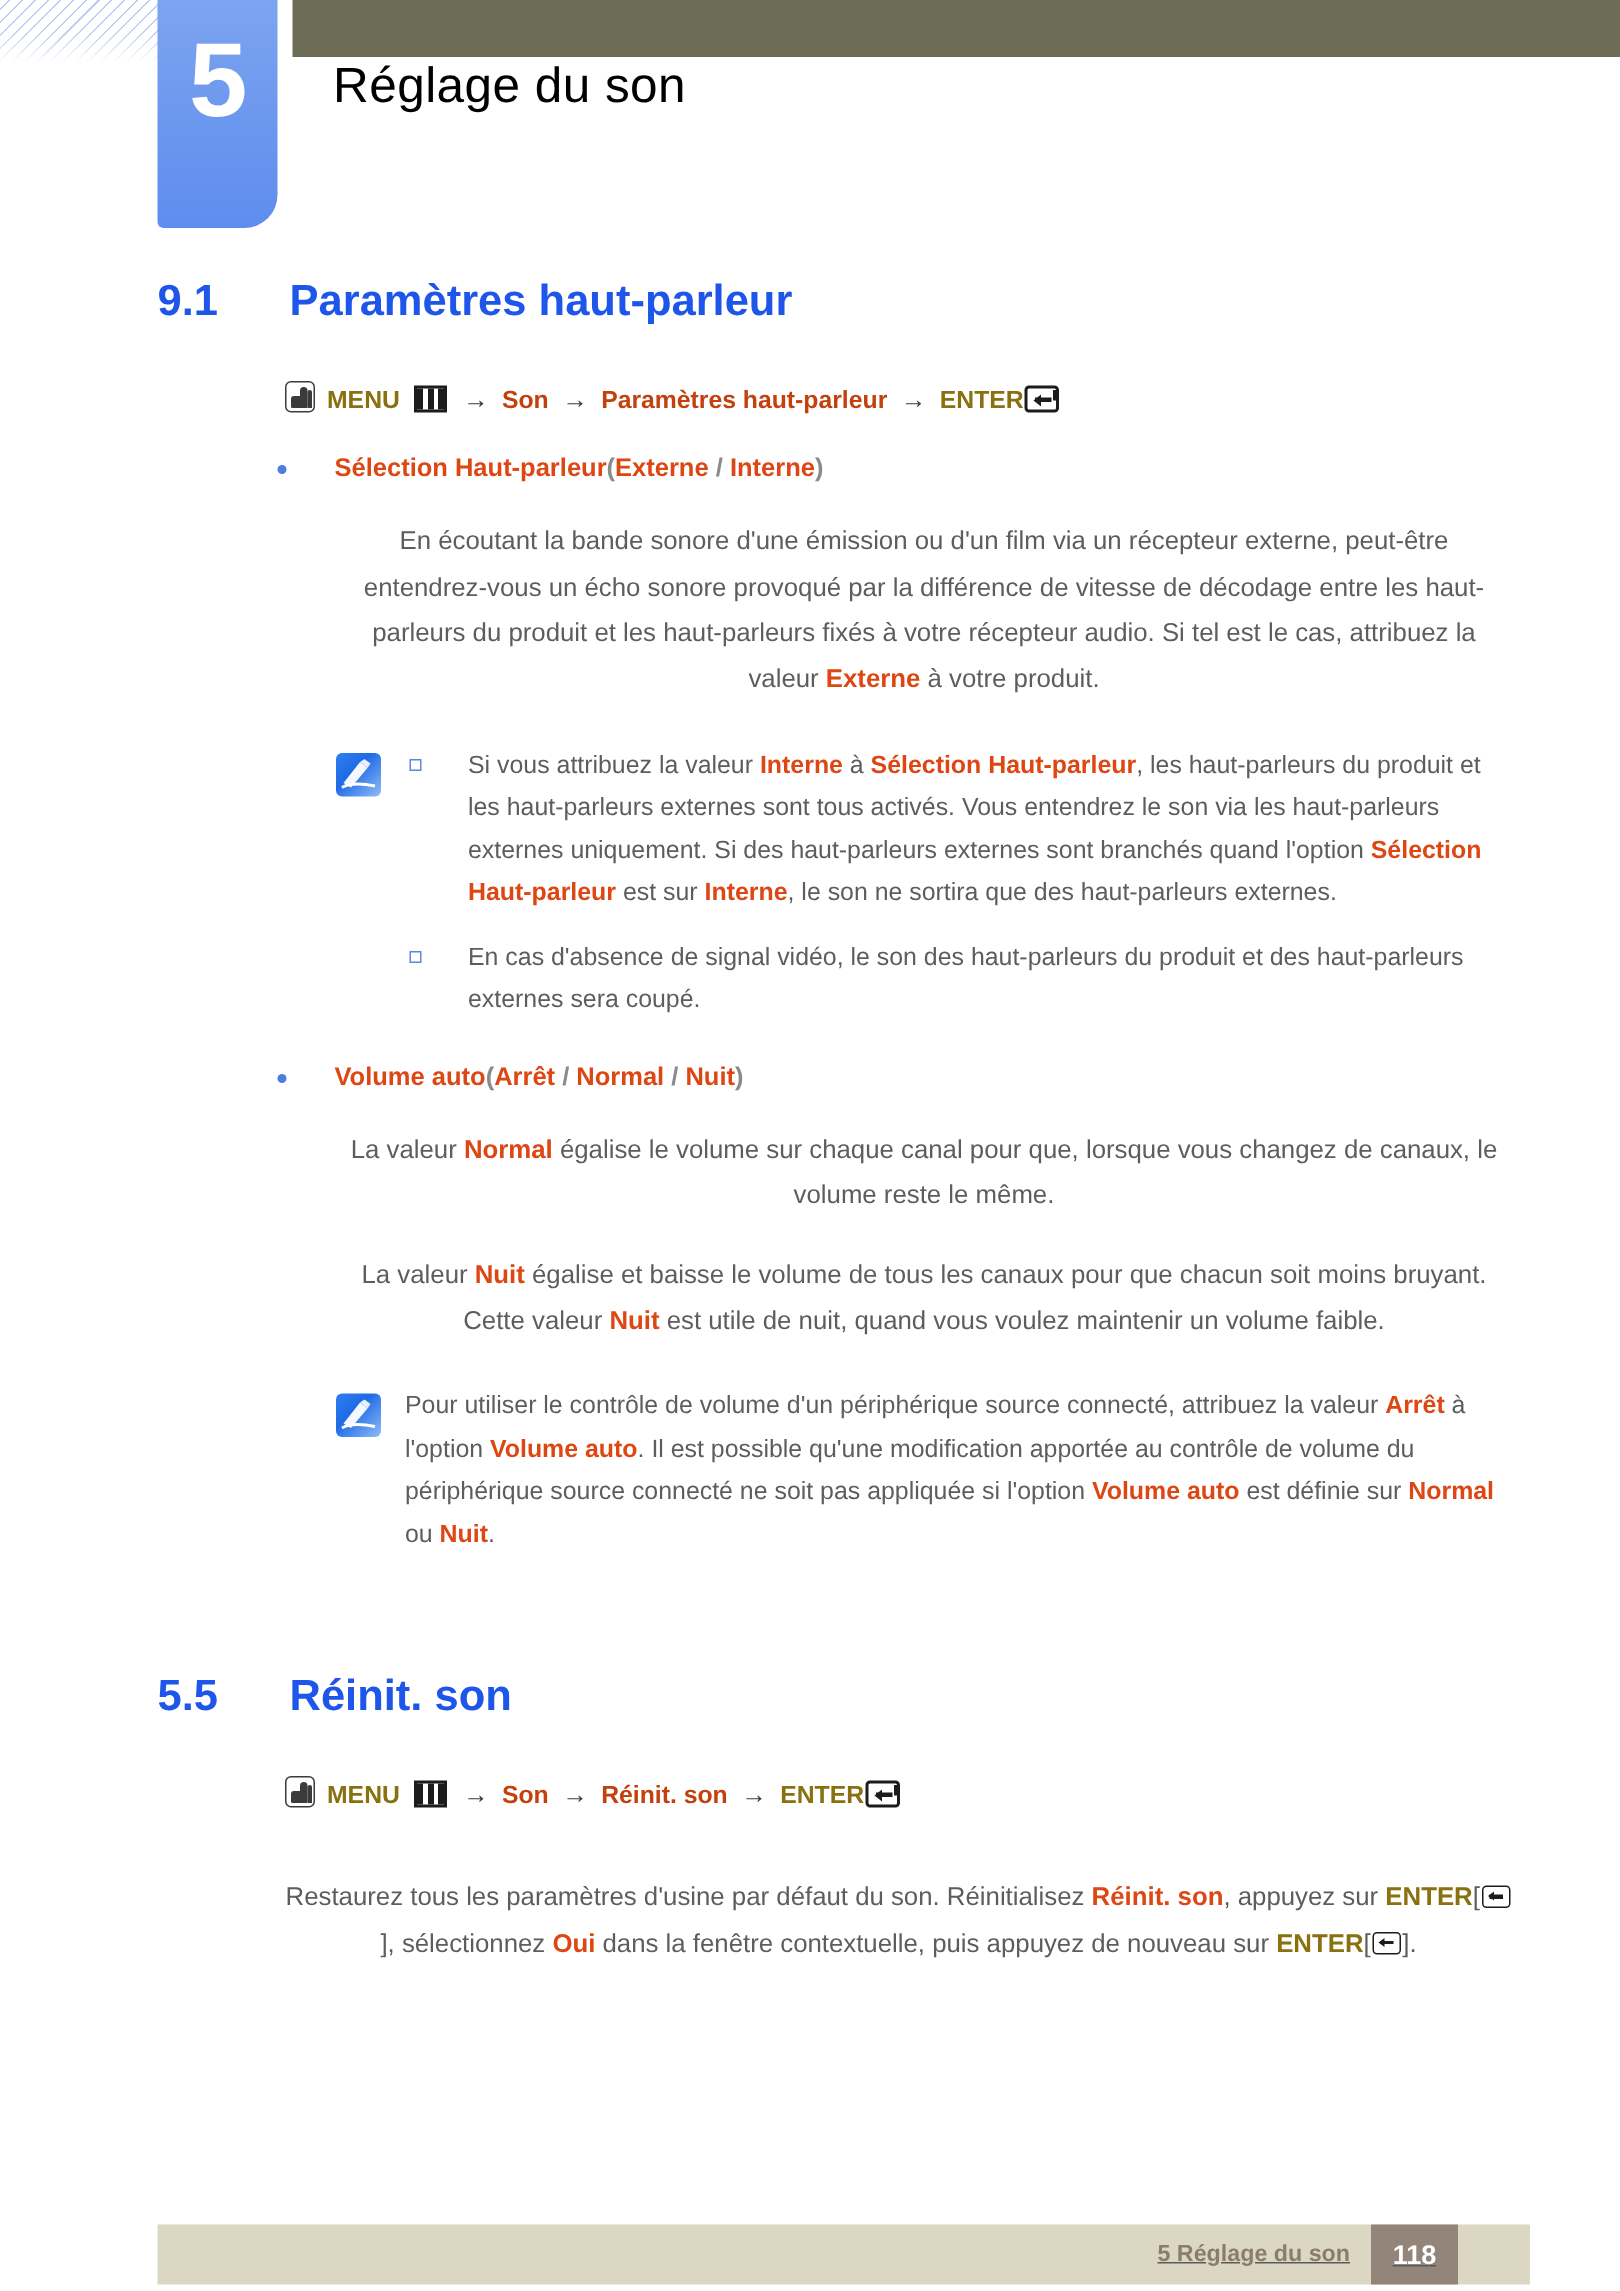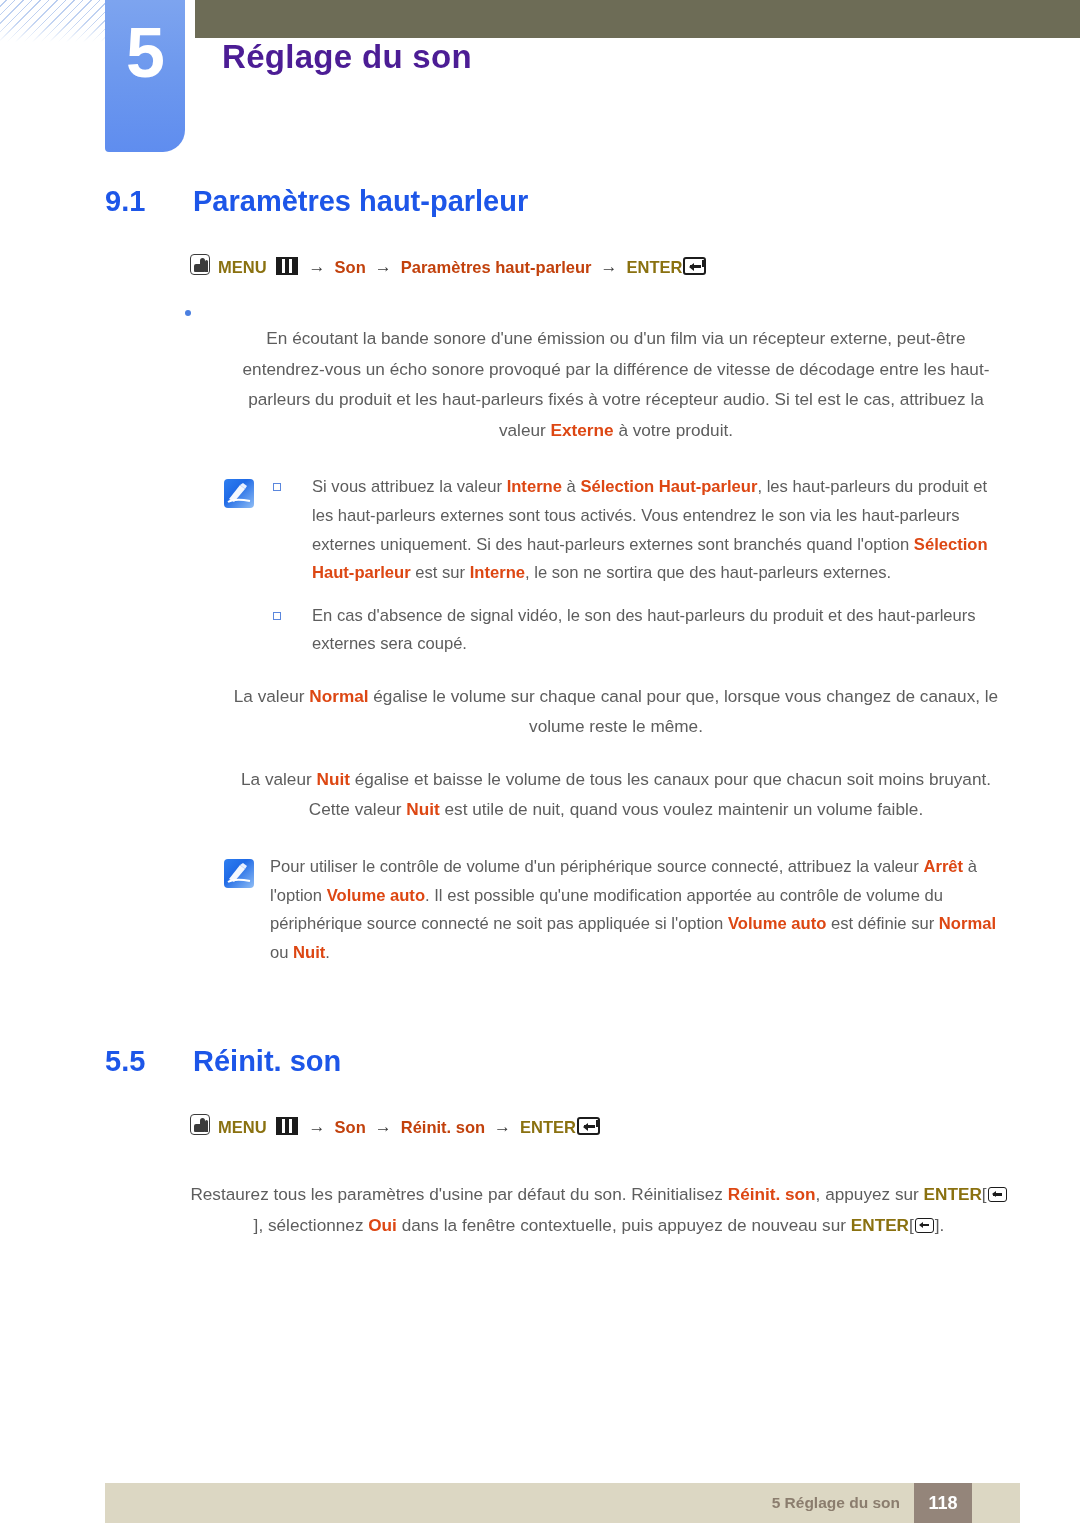--- a/index.html
+++ b/index.html
@@ -62,22 +62,22 @@
     font-weight: bold;
     color: #ffffff;
     line-height: 1;
     letter-spacing: -1px;
   }
   .chapter-title {
     position: absolute;
     top: 38px;
     left: 222px;
     font-size: 33px;
-    font-weight: bold;
-    color: #4c1d95;
+    font-weight: normal;
+    color: #000000;
     letter-spacing: 0.3px;
   }
 
   
   .content {
     position: absolute;
     top: 185px;
     left: 0;
     width: 1080px;
   }
@@ -294,20 +294,21 @@
   .footer {
     position: absolute;
     left: 105px;
     top: 1483px;
     width: 915px;
     height: 40px;
     background: #dcd7c3;
     display: flex;
     align-items: center;
     justify-content: flex-end;
+    text-decoration: underline;
   }
   .footer-text {
     font-size: 15.5px;
     font-weight: bold;
     color: #8b7d6e;
     margin-right: 14px;
   }
   .page-box {
     width: 58px;
     height: 40px;
@@ -350,20 +351,21 @@
     <span class="red">Paramètres haut-parleur</span>
     <span class="arrow">→</span>
     <span class="olive">ENTER</span>
     <span class="ico-enter">
         <i class="ico-enter-r"></i>
       </span>
   </div>
 
   <div class="bullet-row">
     <span class="bullet-dot"></span>
+    <span class="bullet-label"><span class="red">Sélection Haut-parleur</span><span class="gray">(</span><span class="red">Externe</span><span class="gray"> / </span><span class="red">Interne</span><span class="gray">)</span></span>
   </div>
 
   <p class="body spaced"><span>En écoutant la bande sonore d'une émission ou d'un film via un récepteur externe, peut-être entendrez-vous un écho sonore provoqué par la différence de vitesse de décodage entre les haut-parleurs du produit et les haut-parleurs fixés à votre récepteur audio. Si tel est le cas, attribuez la valeur </span><span class="hl">Externe</span><span> à votre produit.</span></p>
 
   <div class="note">
     <div class="note-icon">
       <svg width="30" height="29" viewBox="0 0 30 29" aria-hidden="true">
         <path d="M5 20 L16 6 L21 10 L10 23 Z" fill="#ffffff" opacity="0.95"></path>
         <path d="M16 6 L21 10 L23 7 L19 4 Z" fill="#e8f0ff"></path>
         <path d="M4 23 Q11 19 26 22" stroke="#ffffff" stroke-width="2" fill="none"></path>
@@ -374,20 +376,24 @@
         <span class="sub-bullet"></span>
         <span class="sub-text"><span>Si vous attribuez la valeur </span><span class="hl">Interne</span><span> à </span><span class="hl">Sélection Haut-parleur</span><span>, les haut-parleurs du produit et les haut-parleurs externes sont tous activés. Vous entendrez le son via les haut-parleurs externes uniquement. Si des haut-parleurs externes sont branchés quand l'option </span><span class="hl">Sélection Haut-parleur</span><span> est sur </span><span class="hl">Interne</span><span>, le son ne sortira que des haut-parleurs externes.</span></span>
       </div>
       <div class="sub-item">
         <span class="sub-bullet"></span>
         <span class="sub-text">En cas d'absence de signal vidéo, le son des haut-parleurs du produit et des haut-parleurs externes sera coupé.</span>
       </div>
     </div>
   </div>
 
+  <div class="bullet-row">
+    <span class="bullet-dot"></span>
+    <span class="bullet-label"><span class="red">Volume auto</span><span class="gray">(</span><span class="red">Arrêt</span><span class="gray"> / </span><span class="red">Normal</span><span class="gray"> / </span><span class="red">Nuit</span><span class="gray">)</span></span>
+  </div>
 
   <p class="body spaced"><span>La valeur </span><span class="hl">Normal</span><span> égalise le volume sur chaque canal pour que, lorsque vous changez de canaux, le volume reste le même.</span></p>
 
   <p class="body spaced"><span>La valeur </span><span class="hl">Nuit</span><span> égalise et baisse le volume de tous les canaux pour que chacun soit moins bruyant. Cette valeur </span><span class="hl">Nuit</span><span> est utile de nuit, quand vous voulez maintenir un volume faible.</span></p>
 
   <div class="note">
     <div class="note-icon">
       <svg width="30" height="29" viewBox="0 0 30 29" aria-hidden="true">
         <path d="M5 20 L16 6 L21 10 L10 23 Z" fill="#ffffff" opacity="0.95"></path>
         <path d="M16 6 L21 10 L23 7 L19 4 Z" fill="#e8f0ff"></path>

